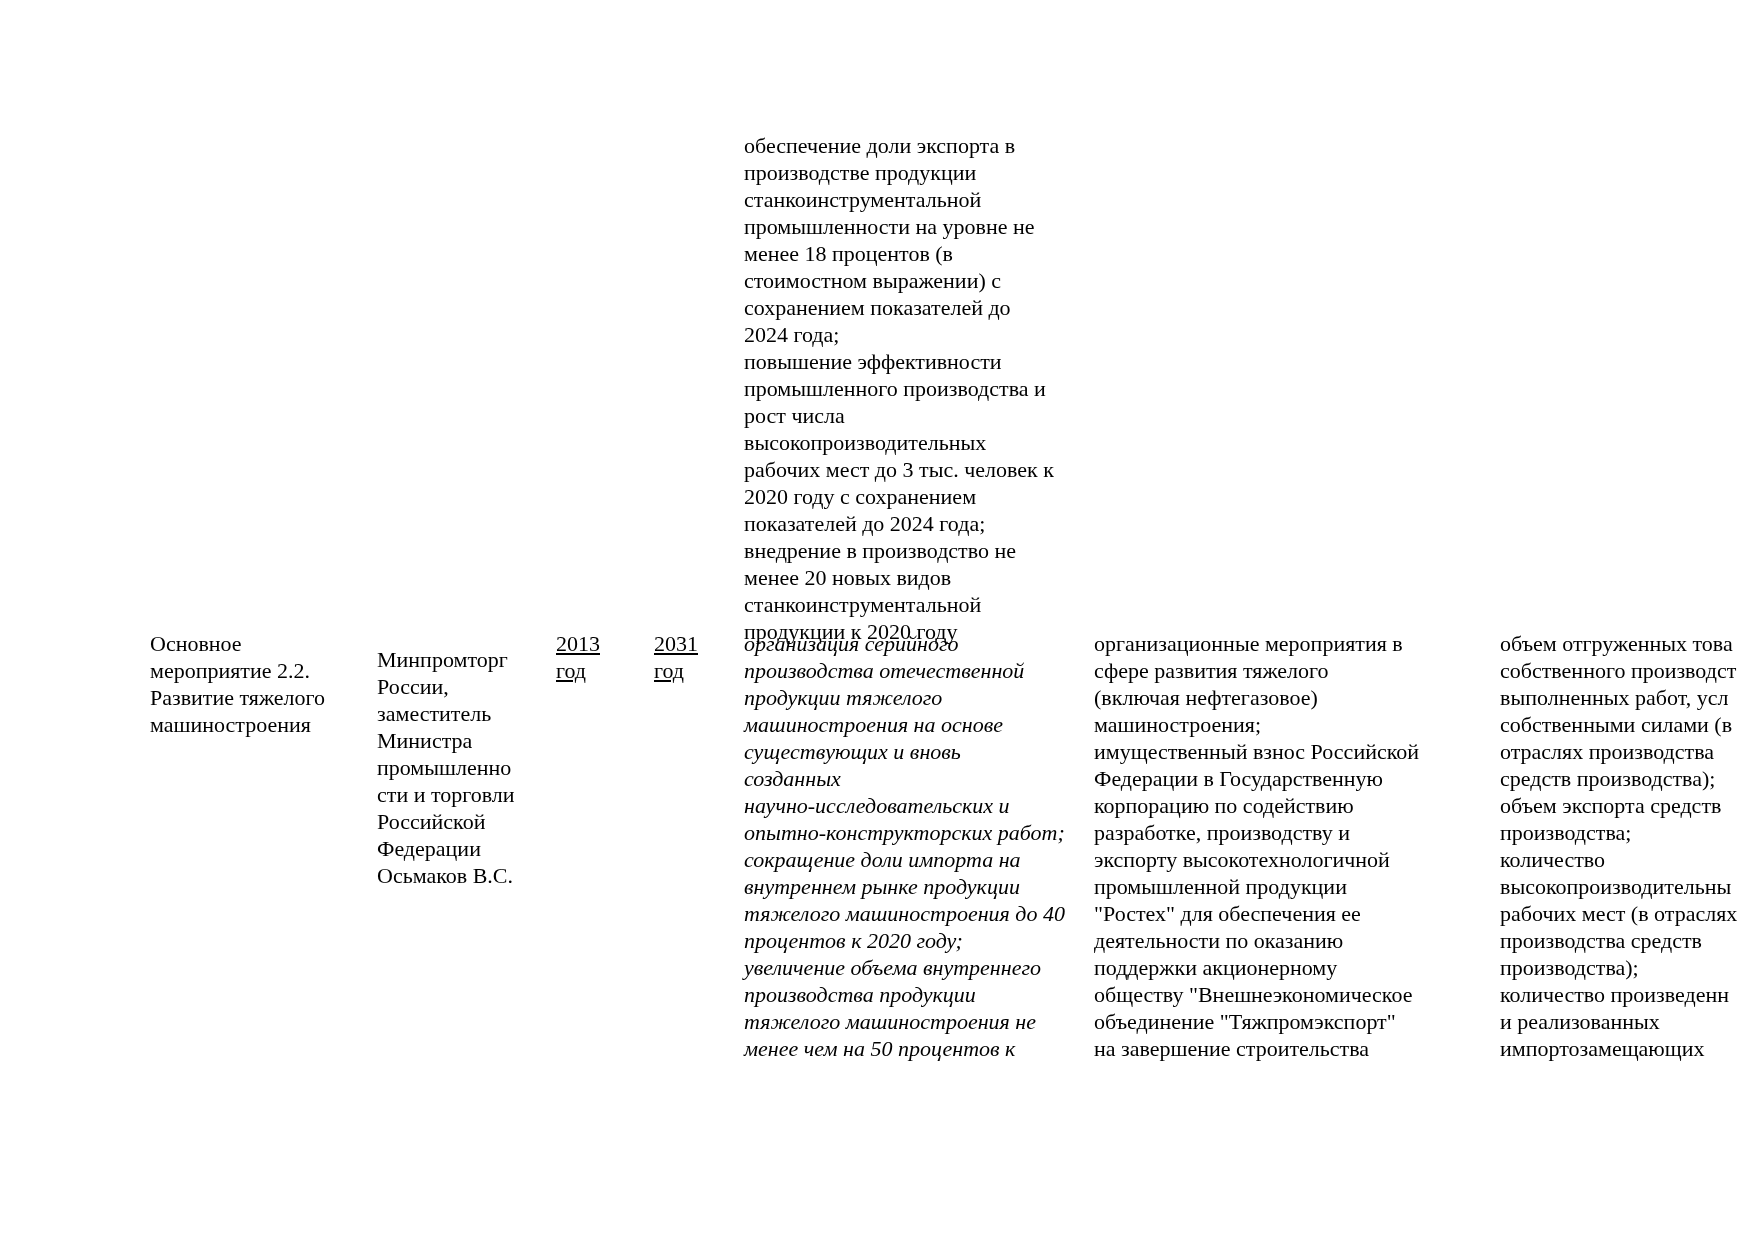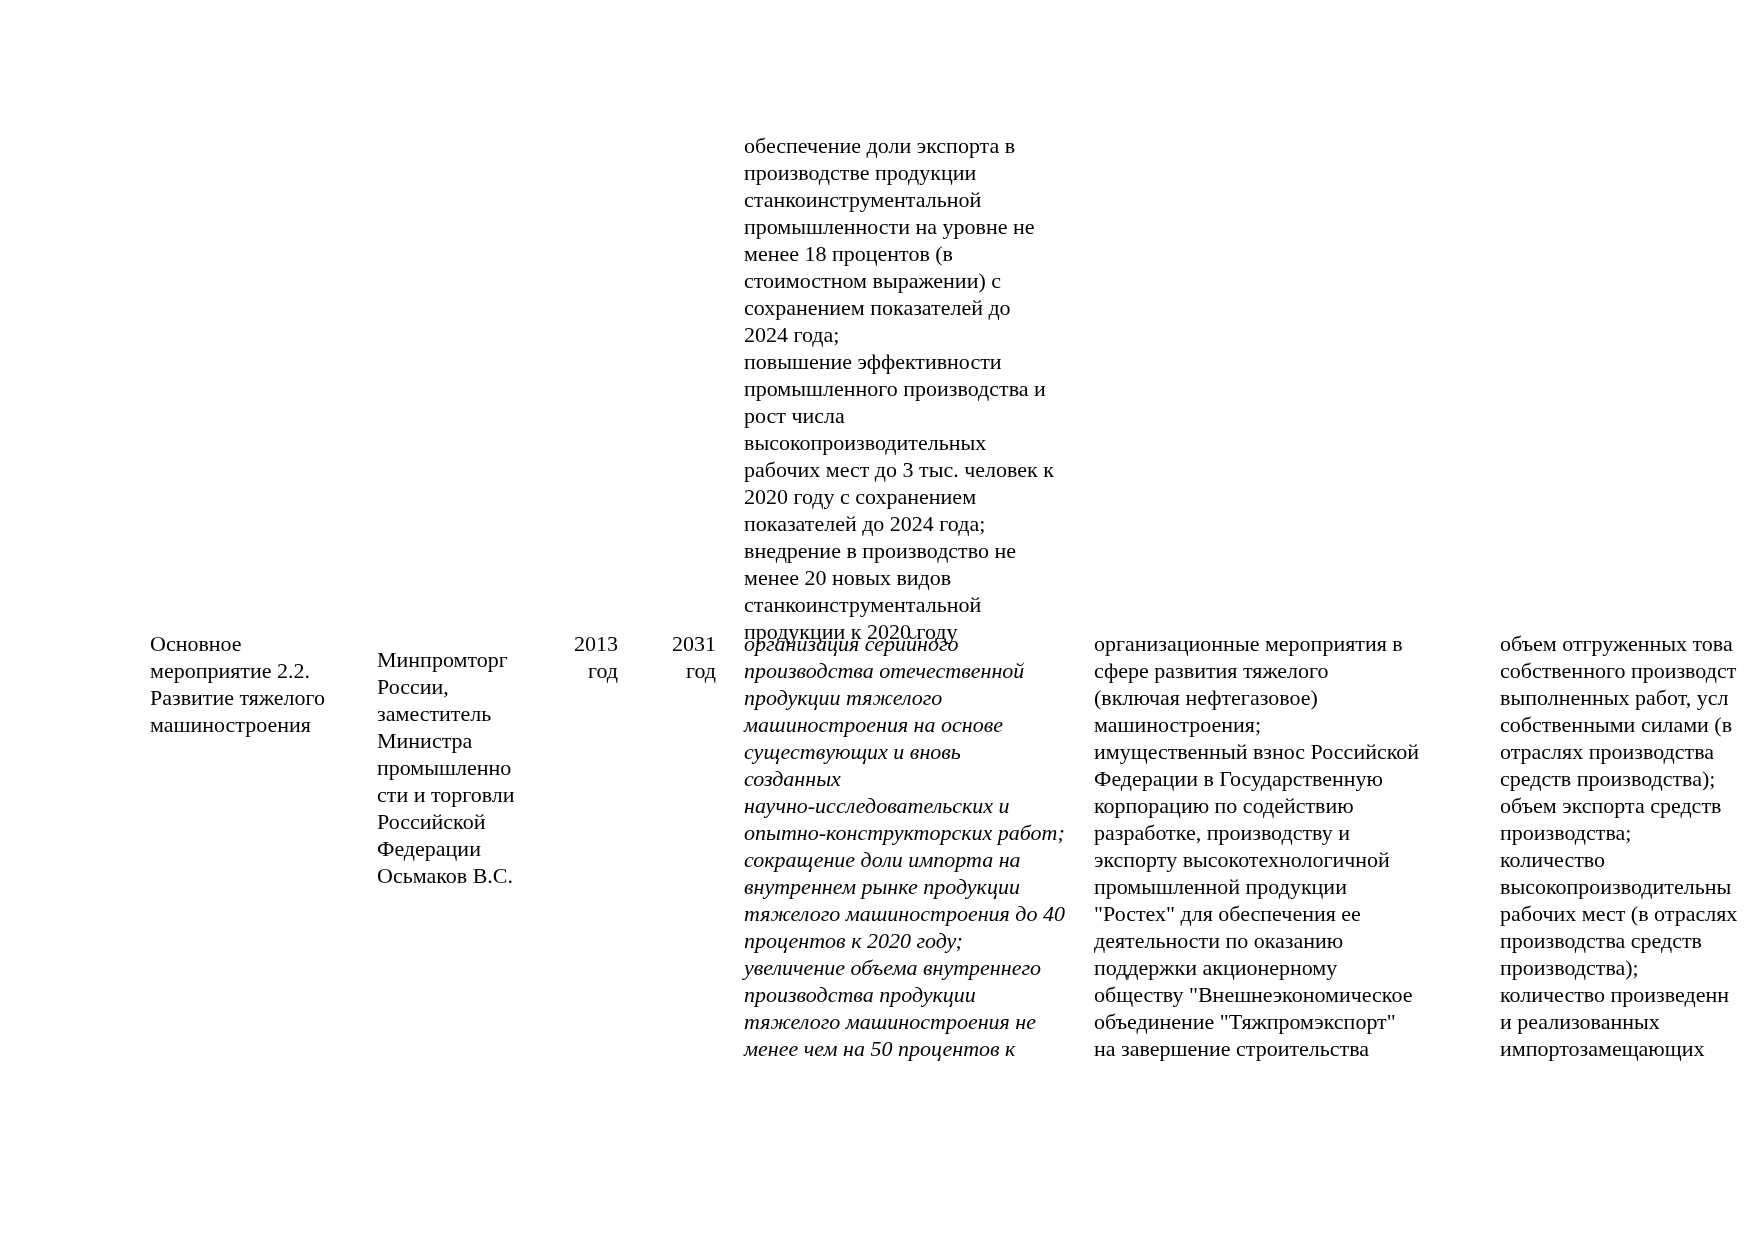--- a/index.html
+++ b/index.html
@@ -9,21 +9,21 @@
     overflow: hidden;
     position: relative;
     background: #ffffff;
     color: #000000;
     font-family: "Liberation Serif", "DejaVu Serif", serif;
     font-size: 22px;
     line-height: 27px;
   }
   .page { position: absolute; inset: 0; background: #ffffff; }
   .cell { position: absolute; white-space: pre; }
-  .cell.center { text-align: right; }
+  .cell.center { text-align: left; text-decoration: underline; }
 </style>
 </head>
 <body>
 
 <div class="page">
 
   <div class="cell" style="left:744px; top:108px;margin-top:24px;">обеспечение доли экспорта в
 производстве продукции
 станкоинструментальной
 промышленности на уровне не

